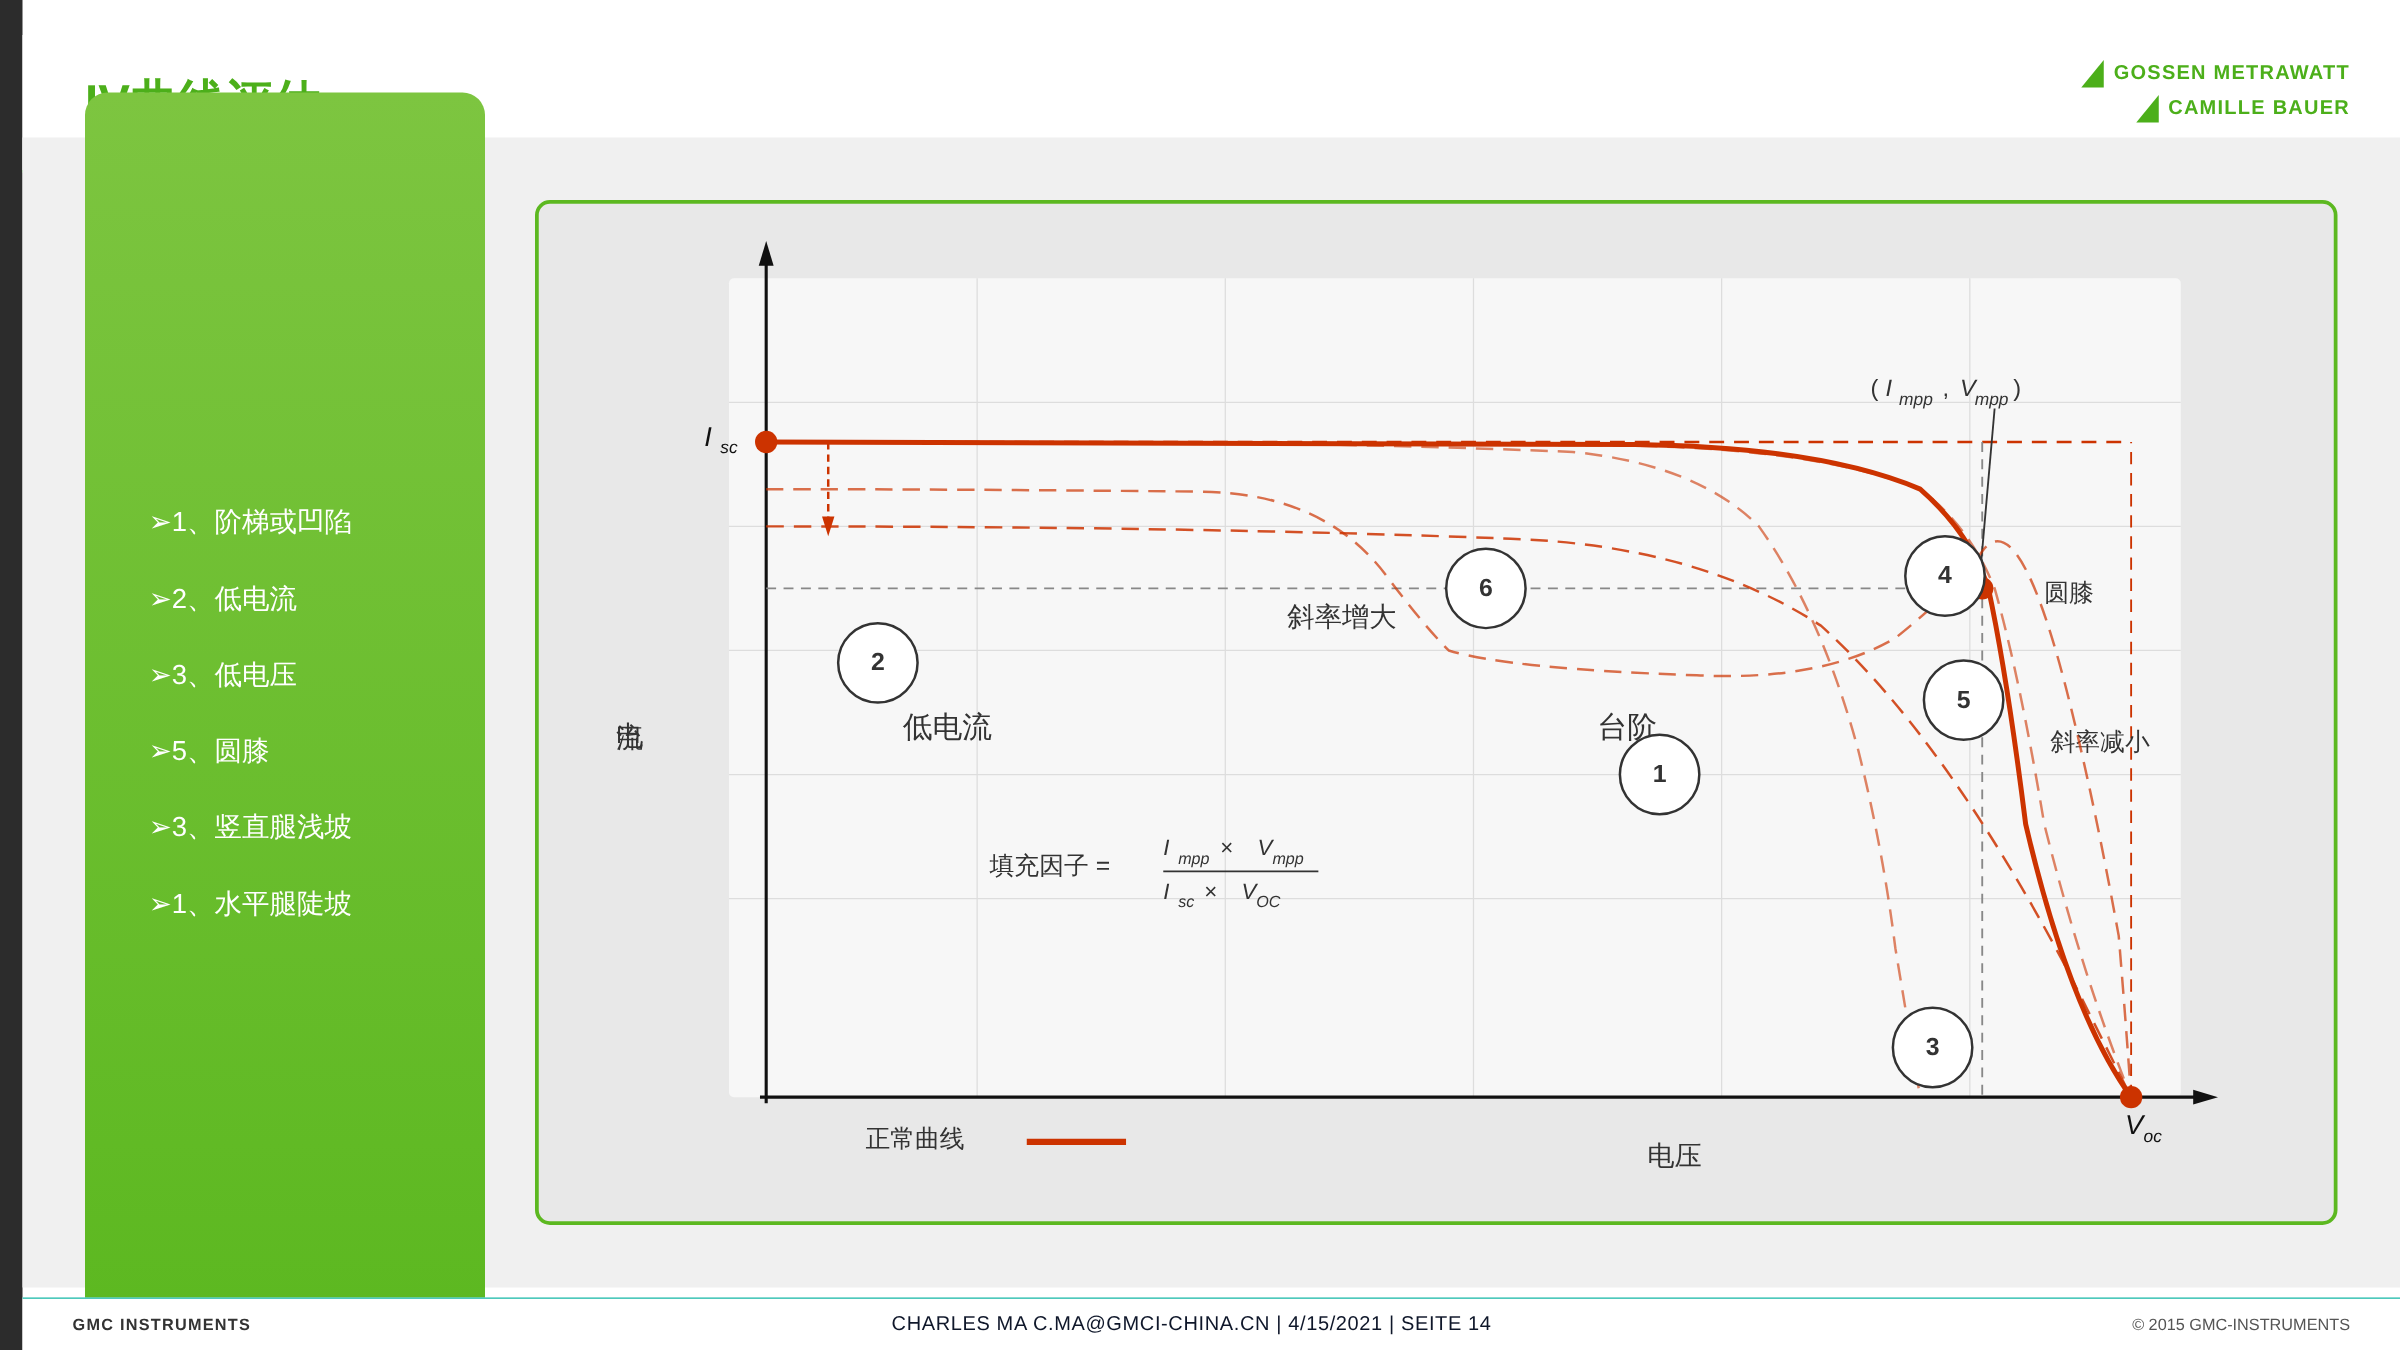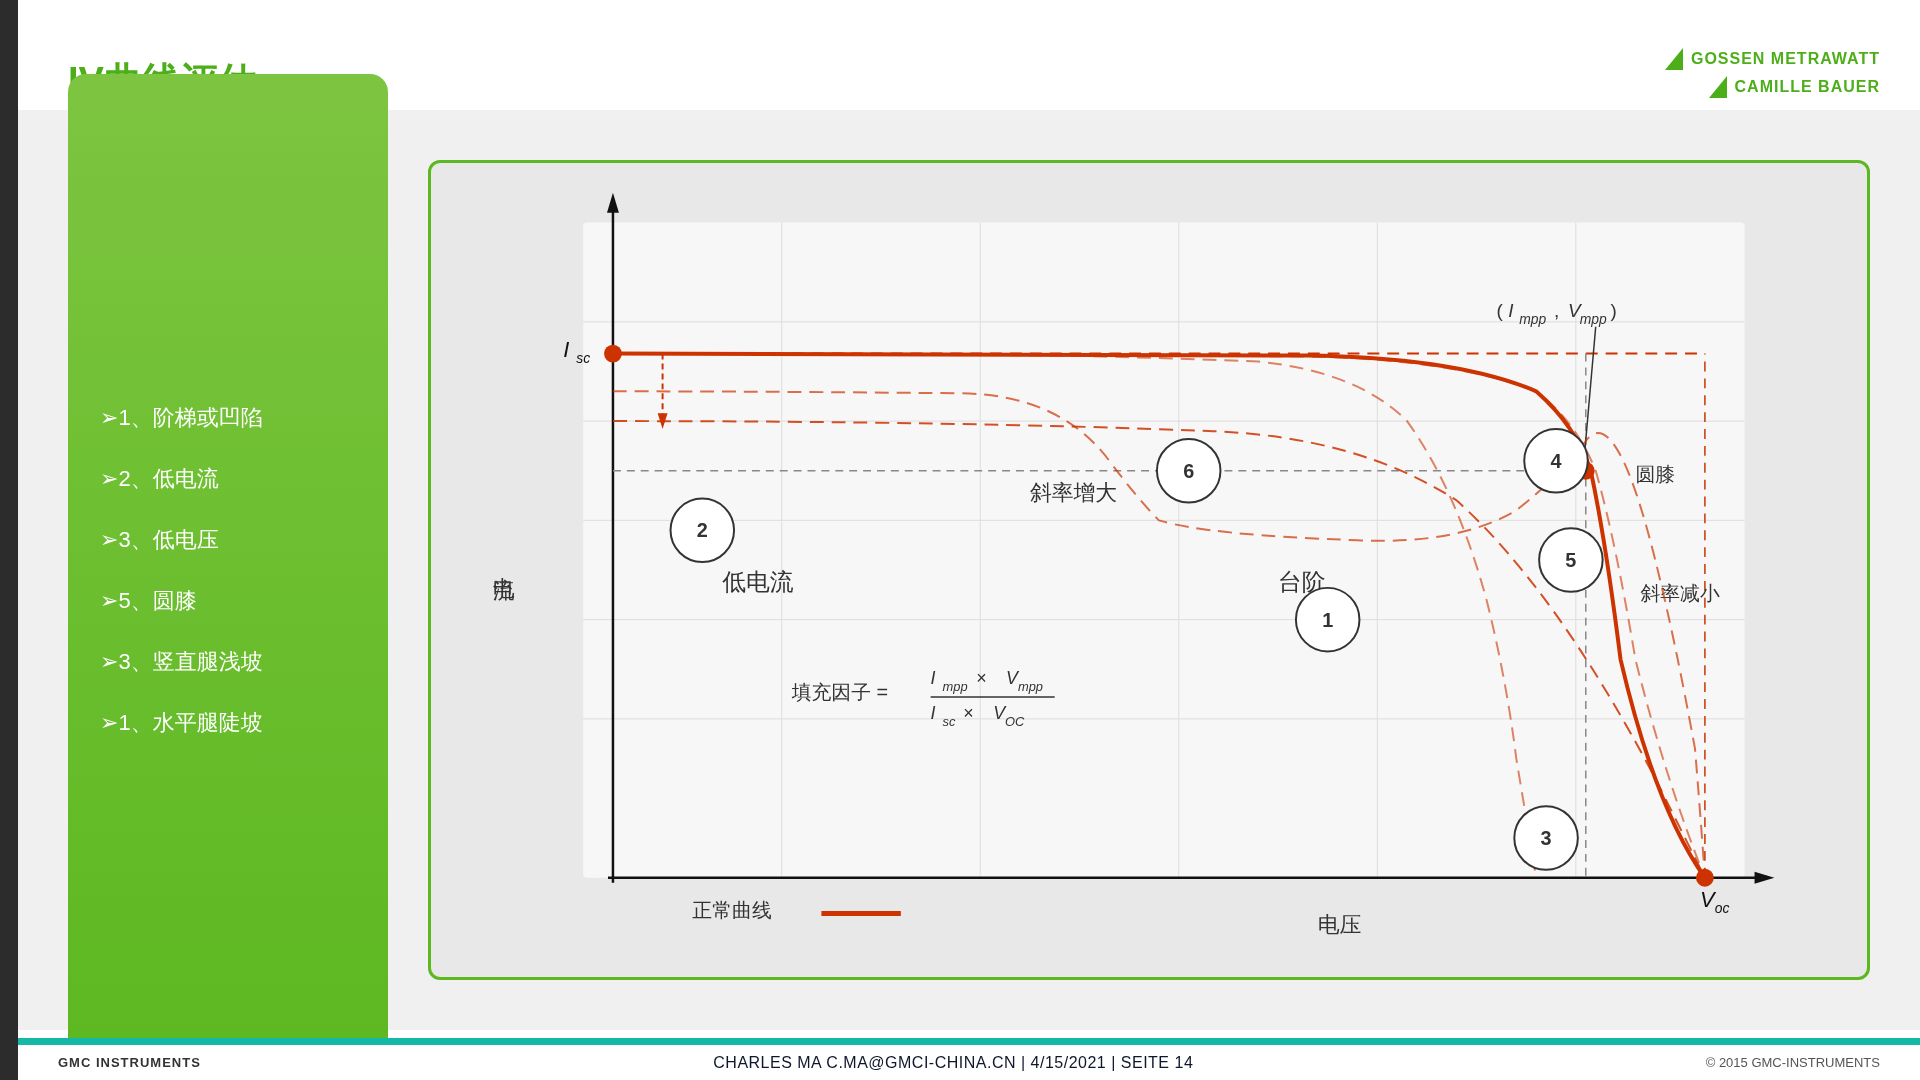--- a/index.html
+++ b/index.html
@@ -86,21 +86,21 @@
     
     .left-panel {
       width: 320px;
       min-width: 320px;
       height: 993px;
       background: linear-gradient(180deg, #7dc540 0%, #5cb820 100%);
       border-radius: 18px;
       display: flex;
       flex-direction: column;
       justify-content: center;
-      padding: 40px 32px;
+      padding: 40px 51px;
       gap: 28px;
     }
     .panel-item {
       color: #ffffff;
       font-size: 22px;
       font-weight: 500;
       line-height: 1.5;
     }
 
     
@@ -121,21 +121,21 @@
     }
 
     
     .footer {
       position: absolute;
       bottom: 0;
       left: 18px;
       width: 1902px;
       height: 42px;
       background: #ffffff;
-      border-top: 7px solid #14b8a6;
+      border-top: 1px solid #14b8a6;
       display: flex;
       align-items: center;
       justify-content: space-between;
       padding: 0 40px;
     }
     .footer-left {
       font-size: 13px;
       font-weight: bold;
       color: #333333;
       letter-spacing: 1px;

